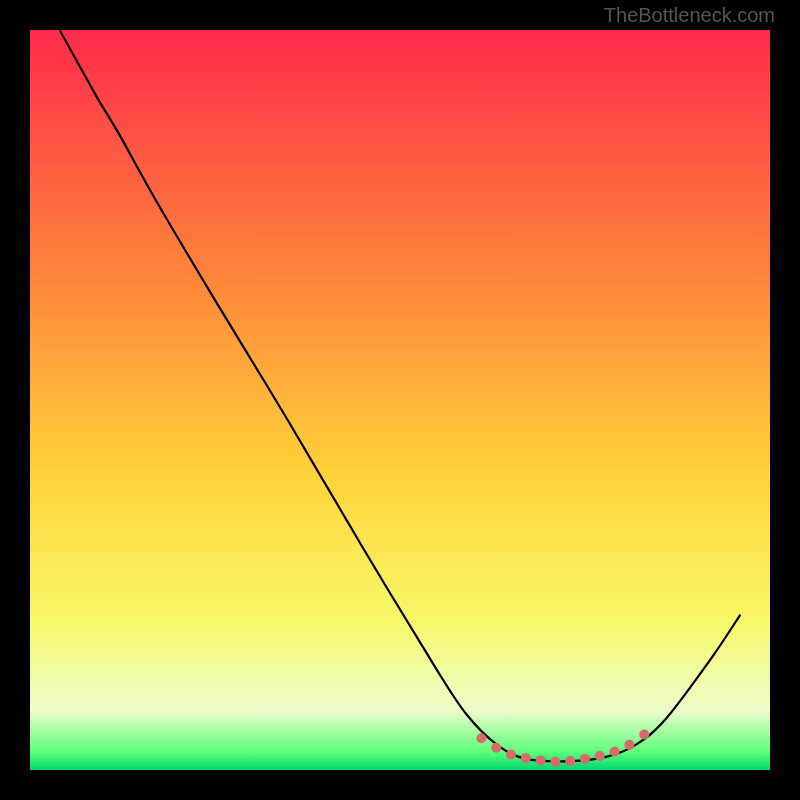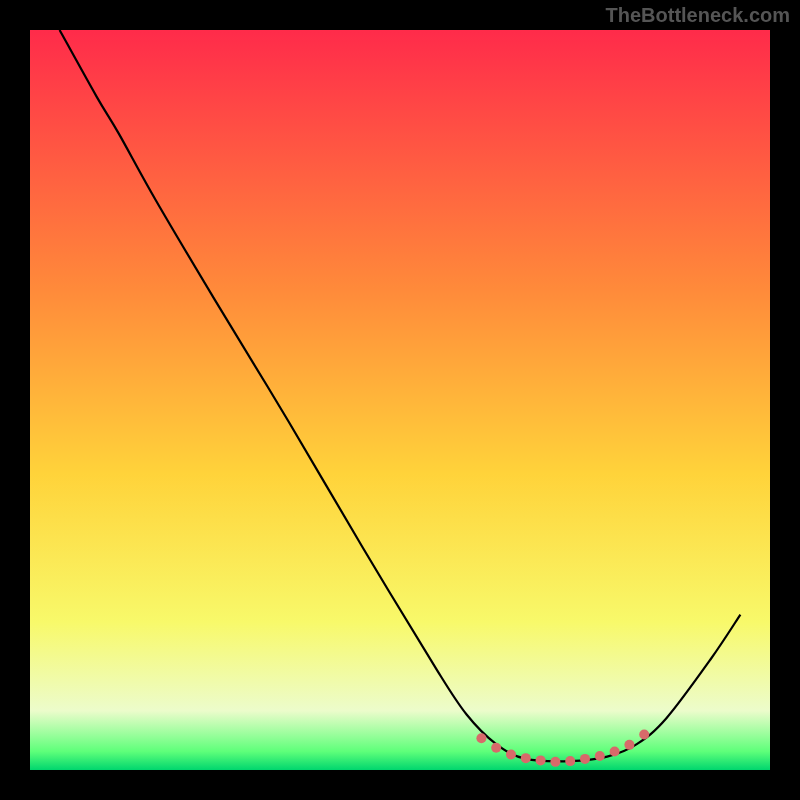--- a/index.html
+++ b/index.html
@@ -12,25 +12,25 @@
     position: relative;
   }
   .chart-container {
     width: 800px;
     height: 800px;
     position: relative;
   }
   .watermark {
     position: absolute;
     top: 4px;
-    right: 10px;
+    right: 25px;
     color: #555;
     font-family: Arial, sans-serif;
     font-size: 20px;
-    font-weight: bold;
+    font-weight: normal;
     z-index: 10;
   }
   svg {
     display: block;
   }
 </style>
 </head>
 <body>
 
 <div class="chart-container">

